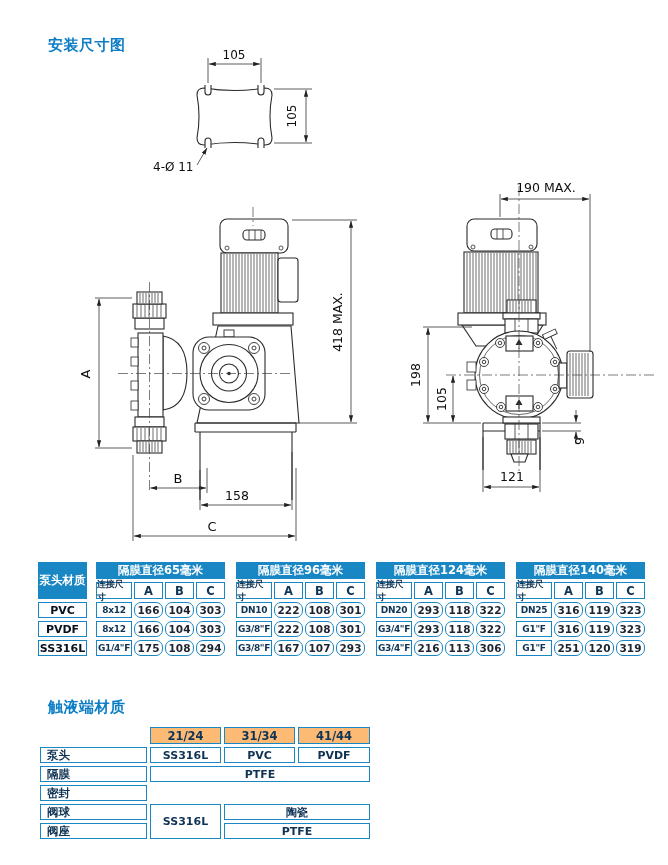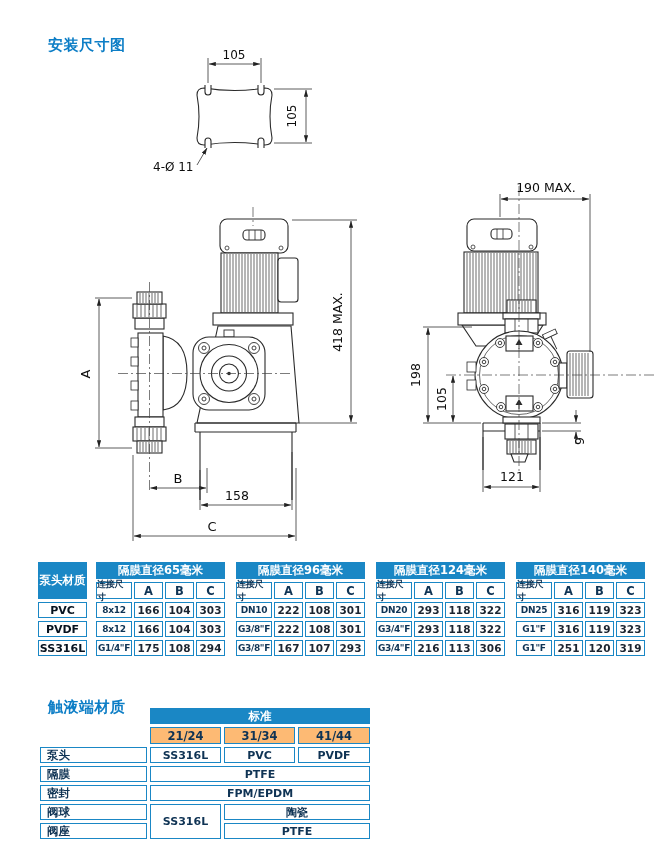--- a/index.html
+++ b/index.html
@@ -14,21 +14,21 @@
   
   .dimtbl{position:absolute;left:38px;top:562px;display:flex;gap:9px;}
   .labelcol{display:grid;grid-template-rows:37px 16px 16px 16px;row-gap:3px;width:49px;}
   .grp{display:grid;grid-template-columns:36px 29px 29px 29px;grid-template-rows:17px 17px 16px 16px 16px;row-gap:3px;column-gap:2px;width:131px;}
   .ghead{grid-column:1/-1;}
   .cell{display:flex;align-items:center;justify-content:center;box-sizing:border-box;}
   .blue{background:#1a87c5;color:#fff;font-weight:bold;font-size:11.5px;text-align:center;line-height:1.1;}
   .wcell{background:#fff;border:1px solid #1a87c5;color:#0f3354;font-weight:bold;font-size:11px;}
   .subh{font-size:11.5px;}
   .conn{font-size:9px;letter-spacing:-.3px;}
-  .num{font-weight:600;color:#1b2430;font-size:10.5px;}
+  .num{font-weight:600;color:#1b2430;font-size:10.5px;border-radius:7px;}
   .rowlbl{font-size:11px;color:#06121f;}
 
   
   .mattbl{position:absolute;left:40px;top:708px;display:grid;
           grid-template-columns:107px 71px 71px 72px;
           grid-template-rows:16px 17px 16px 16px 16px 16px 16px;gap:3px;}
   .lblue{background:#fdba74;border:1px solid #1a87c5;color:#0f3354;font-weight:bold;font-size:11.5px;}
   .mlabel{justify-content:flex-start;padding-left:6px;font-size:11.5px;}
   .mval{font-size:11px;}
 </style>
@@ -312,35 +312,33 @@
     <div class="cell wcell conn">G1"F</div>
     <div class="cell wcell num">251</div>
     <div class="cell wcell num">120</div>
     <div class="cell wcell num">319</div>
   </div>
 </div>
 
 <h2 class="sec-title" id="title2">触液端材质</h2>
 
 <div class="mattbl">
-  <div class="cell blue" style="grid-column:2/5;grid-row:1;">标准</div>
   <div class="cell lblue" style="grid-column:2;grid-row:2;">21/24</div>
   <div class="cell lblue" style="grid-column:3;grid-row:2;">31/34</div>
   <div class="cell lblue" style="grid-column:4;grid-row:2;">41/44</div>
 
   <div class="cell wcell mlabel" style="grid-column:1;grid-row:3;">泵头</div>
   <div class="cell wcell mval" style="grid-column:2;grid-row:3;">SS316L</div>
   <div class="cell wcell mval" style="grid-column:3;grid-row:3;">PVC</div>
   <div class="cell wcell mval" style="grid-column:4;grid-row:3;">PVDF</div>
 
   <div class="cell wcell mlabel" style="grid-column:1;grid-row:4;">隔膜</div>
   <div class="cell wcell mval" style="grid-column:2/5;grid-row:4;">PTFE</div>
 
   <div class="cell wcell mlabel" style="grid-column:1;grid-row:5;">密封</div>
-  <div class="cell wcell mval" style="grid-column:2/5;grid-row:5;">FPM/EPDM</div>
 
   <div class="cell wcell mlabel" style="grid-column:1;grid-row:6;">阀球</div>
   <div class="cell wcell mval" style="grid-column:2;grid-row:6/8;">SS316L</div>
   <div class="cell wcell mval" style="grid-column:3/5;grid-row:6;">陶瓷</div>
 
   <div class="cell wcell mlabel" style="grid-column:1;grid-row:7;">阀座</div>
   <div class="cell wcell mval" style="grid-column:3/5;grid-row:7;">PTFE</div>
 </div>
 
 </body></html>

